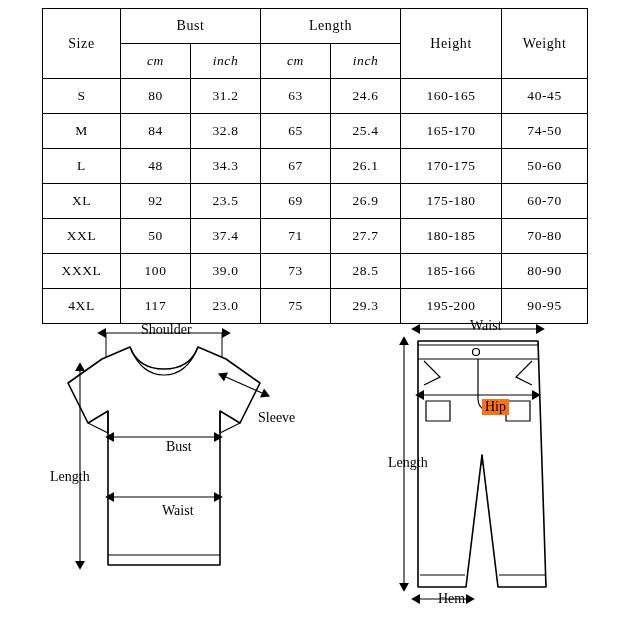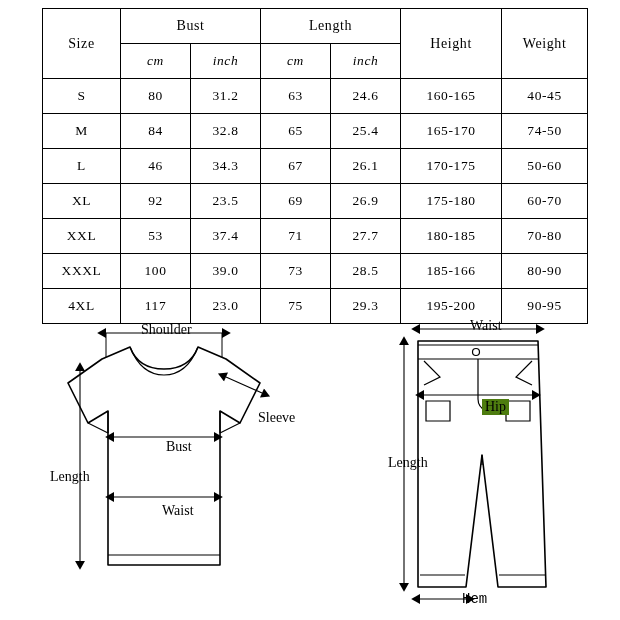--- a/index.html
+++ b/index.html
@@ -143,39 +143,39 @@
           <td>M</td>
           <td>84</td>
           <td>32.8</td>
           <td>65</td>
           <td>25.4</td>
           <td>165-170</td>
           <td>74-50</td>
         </tr>
         <tr>
           <td>L</td>
-          <td>46</td>
+          <td>48</td>
           <td>34.3</td>
           <td>67</td>
           <td>26.1</td>
           <td>170-175</td>
           <td>50-60</td>
         </tr>
         <tr>
           <td>XL</td>
           <td>92</td>
           <td>23.5</td>
           <td>69</td>
           <td>26.9</td>
           <td>175-180</td>
           <td>60-70</td>
         </tr>
         <tr>
           <td>XXL</td>
-          <td>53</td>
+          <td>50</td>
           <td>37.4</td>
           <td>71</td>
           <td>27.7</td>
           <td>180-185</td>
           <td>70-80</td>
         </tr>
         <tr>
           <td>XXXL</td>
           <td>100</td>
           <td>39.0</td>
@@ -267,17 +267,17 @@
       <path class="dim" d="M50,14 L166,14" marker-start="url(#arrL)" marker-end="url(#arrR)"></path>
 
       <path class="dim" d="M54,80 L162,80" marker-start="url(#arrL)" marker-end="url(#arrR)"></path>
 
       <path class="dim" d="M34,30 L34,268" marker-start="url(#arrL)" marker-end="url(#arrR)"></path>
 
       <path class="dim" d="M50,284 L96,284" marker-start="url(#arrL)" marker-end="url(#arrR)"></path>
     </svg>
 
     <div class="diag-label" style="left:470px; top:3px;">Waist</div>
-    <div class="diag-label" style="left:482px; top:84px; background:#4d7c0f; padding:0 3px;font-family:Liberation Serif, serif;">Hip</div>
+    <div class="diag-label" style="left:482px; top:84px; background:#f97316; padding:0 3px;font-family:Liberation Serif, serif;">Hip</div>
     <div class="diag-label" style="left:388px; top:140px;">Length</div>
-    <div class="diag-label" style="left:462px; top:276px;font-family:Liberation Mono, monospace;">Hem</div>
+    <div class="diag-label" style="left:438px; top:276px;">Hem</div>
   </div>
 </div>
 
 </body></html>

